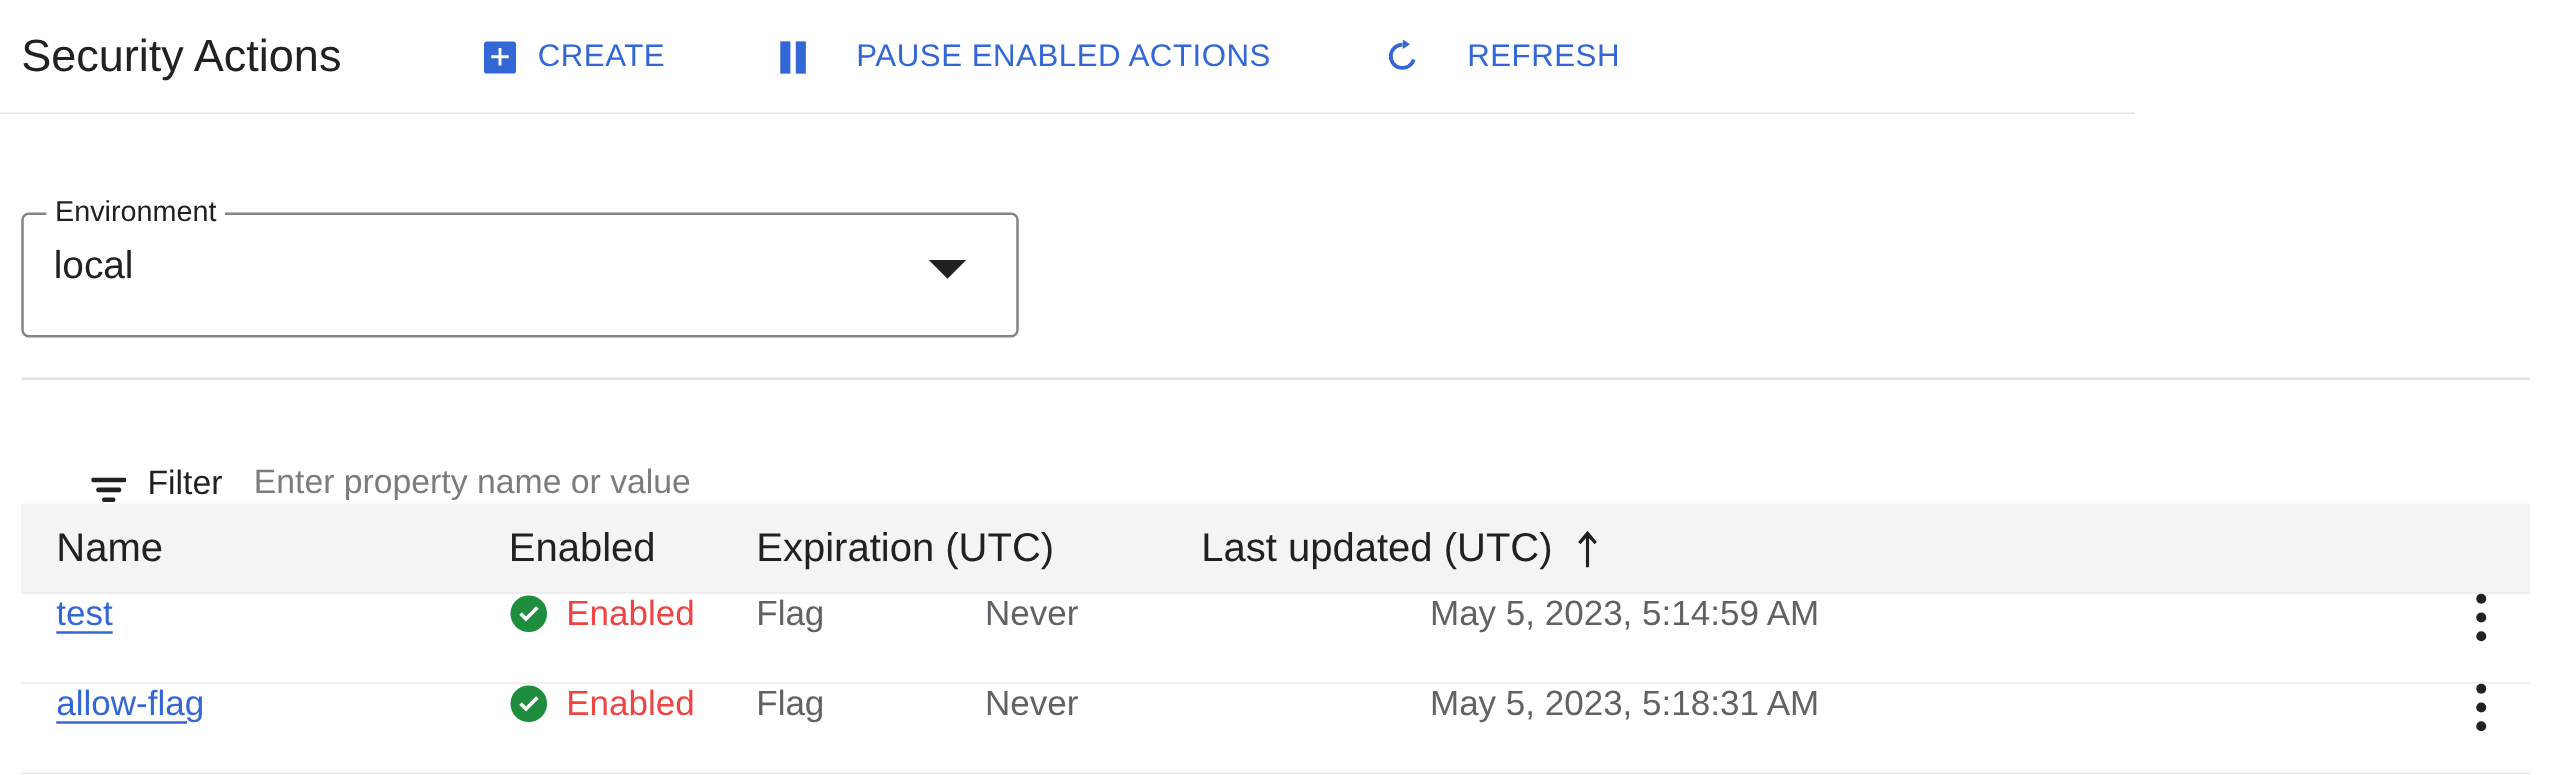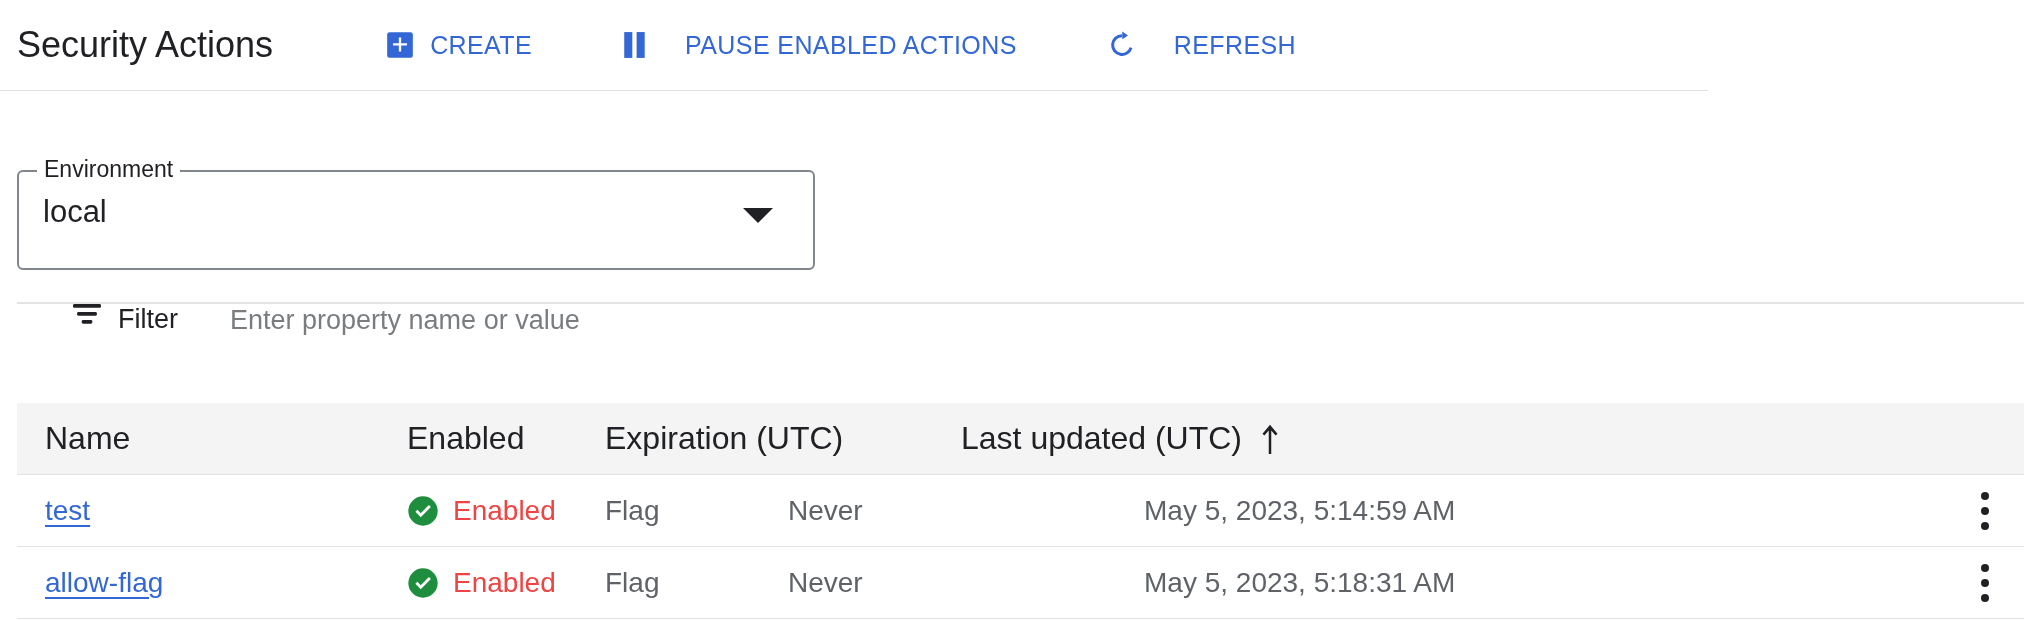--- a/index.html
+++ b/index.html
@@ -20,21 +20,21 @@
   }
   .page-title {
     margin-left: 17px;
     font-size: 36px;
     color: #202124;
     letter-spacing: 0px;
     white-space: nowrap;
   }
   .toolbar { display: flex; align-items: center; margin-left: 113px; }
   .tb-btn {
-    display: flex; align-items: center;
+    display: flex; align-items: flex-end;
     background: none; border: 0; padding: 0;
     cursor: pointer;
     color: #3367d6;
     font-family: "Liberation Sans", sans-serif;
     font-size: 25px;
     letter-spacing: .4px;
     white-space: nowrap;
   }
   .tb-btn + .tb-btn { margin-left: 90px; gap: 21px; }
   .tb-label { margin-left: 16px; }
@@ -75,44 +75,44 @@
     border-left: 15px solid transparent;
     border-right: 15px solid transparent;
     border-top: 15px solid #202124;
   }
 
   
   .filter-row {
     position: absolute; left: 17px; top: 302px;
     width: 2007px; height: 100px;
     border-top: 2px solid #e3e3e3;
-    display: flex; align-items: flex-start;
+    display: flex; align-items: flex-end;
   }
   .filter-icon { margin-left: 56px; width: 28px; height: 20px; position: relative; display:block; }
   .filter-label { margin-left: 17px; font-size: 27px; color: #202124; }
   .filter-input {
-    margin-left: 50px;
+    margin-left: 23px;
     border: 0; outline: none; background: transparent;
     font-family: "Liberation Sans", sans-serif;
     font-size: 27px; color: #202124;
     width: 1500px;
   }
   .filter-input::placeholder { color: #7a7d80; opacity: 1; }
 
   
   .table { position: absolute; left: 17px; top: 403px; width: 2007px; }
   .thead {
     height: 72px; background: #f4f4f4;
     display: flex; align-items: center;
     font-size: 32px; color: #202124;
     border-bottom: 1px solid #e3e3e3;
   }
   .trow {
     height: 72px; background: #ffffff;
-    display: flex; align-items: center;
+    display: flex; align-items: flex-start;
     font-size: 28px; color: #5f6368;
     border-bottom: 1px solid #e3e3e3;
     position: relative;
   }
   .c-name { width: 390px; padding-left: 28px; }
   .c-status { width: 198px; display: flex; align-items: center; }
   .c-action { width: 183px; }
   .c-exp { width: 356px; }
   .c-upd { flex: 1; display: flex; align-items: center; }
   .c-menu { width: 78px; display: flex; justify-content: center; align-items: center; }

